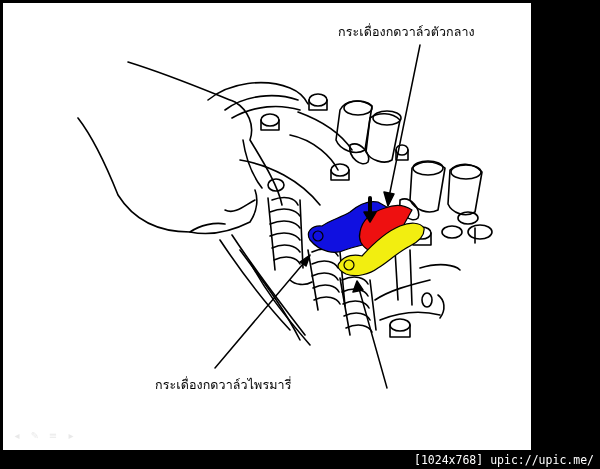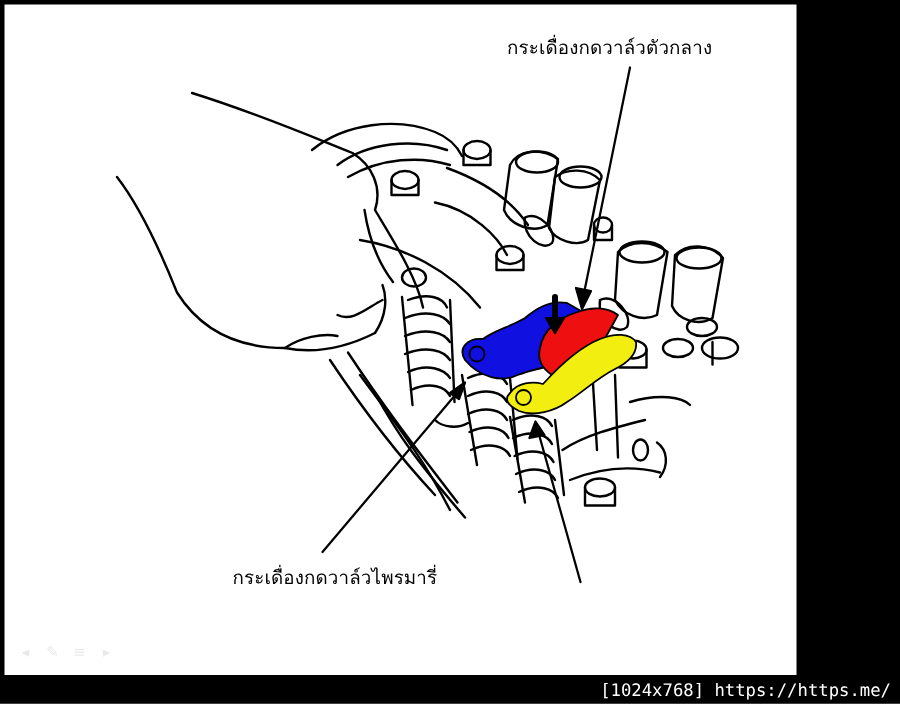--- a/index.html
+++ b/index.html
@@ -137,13 +137,13 @@
   <div class="label label-primary">กระเดื่องกดวาล์วไพรมารี่</div>
 
   <div class="toolbar">
     <span>◂</span>
     <span>✎</span>
     <span>≡</span>
     <span>▸</span>
   </div>
 </div>
 
-<div class="watermark">[1024x768] https://https.me/</div>
+<div class="watermark">[1024x768] upic://upic.me/</div>
 
 </body></html>

